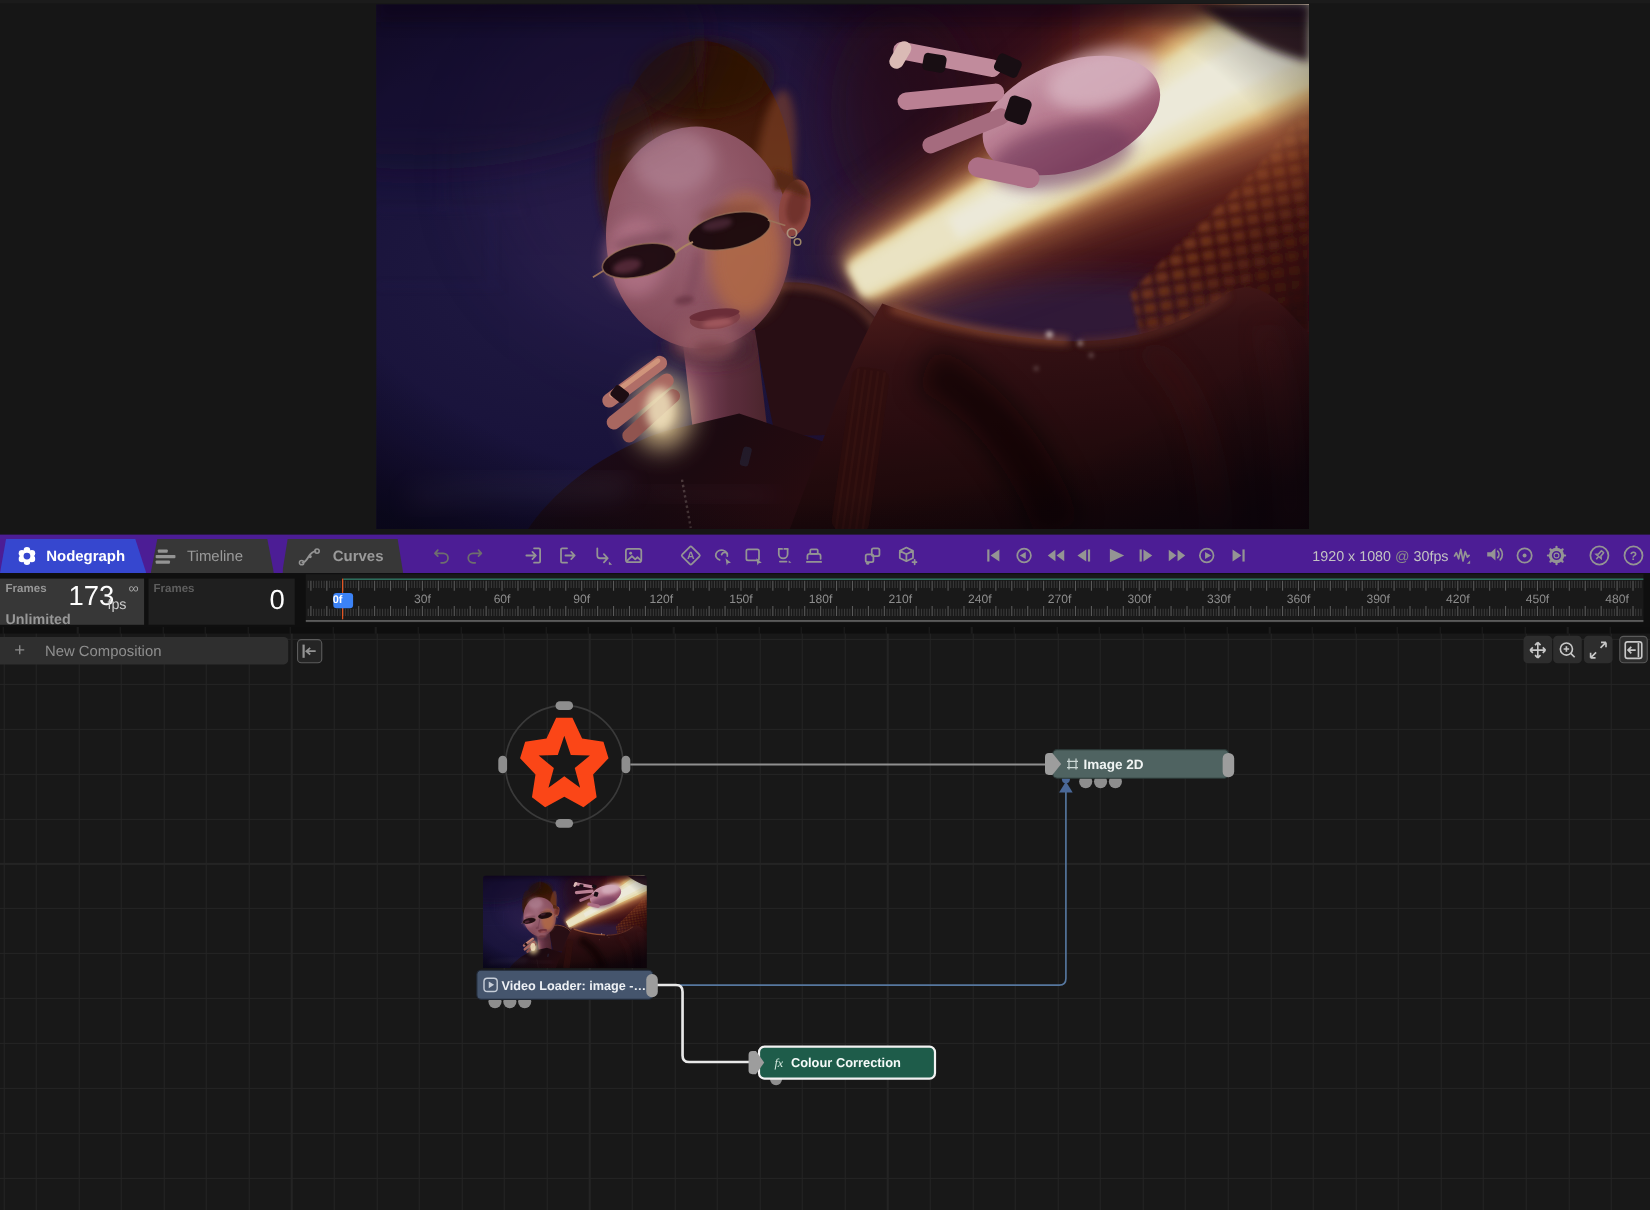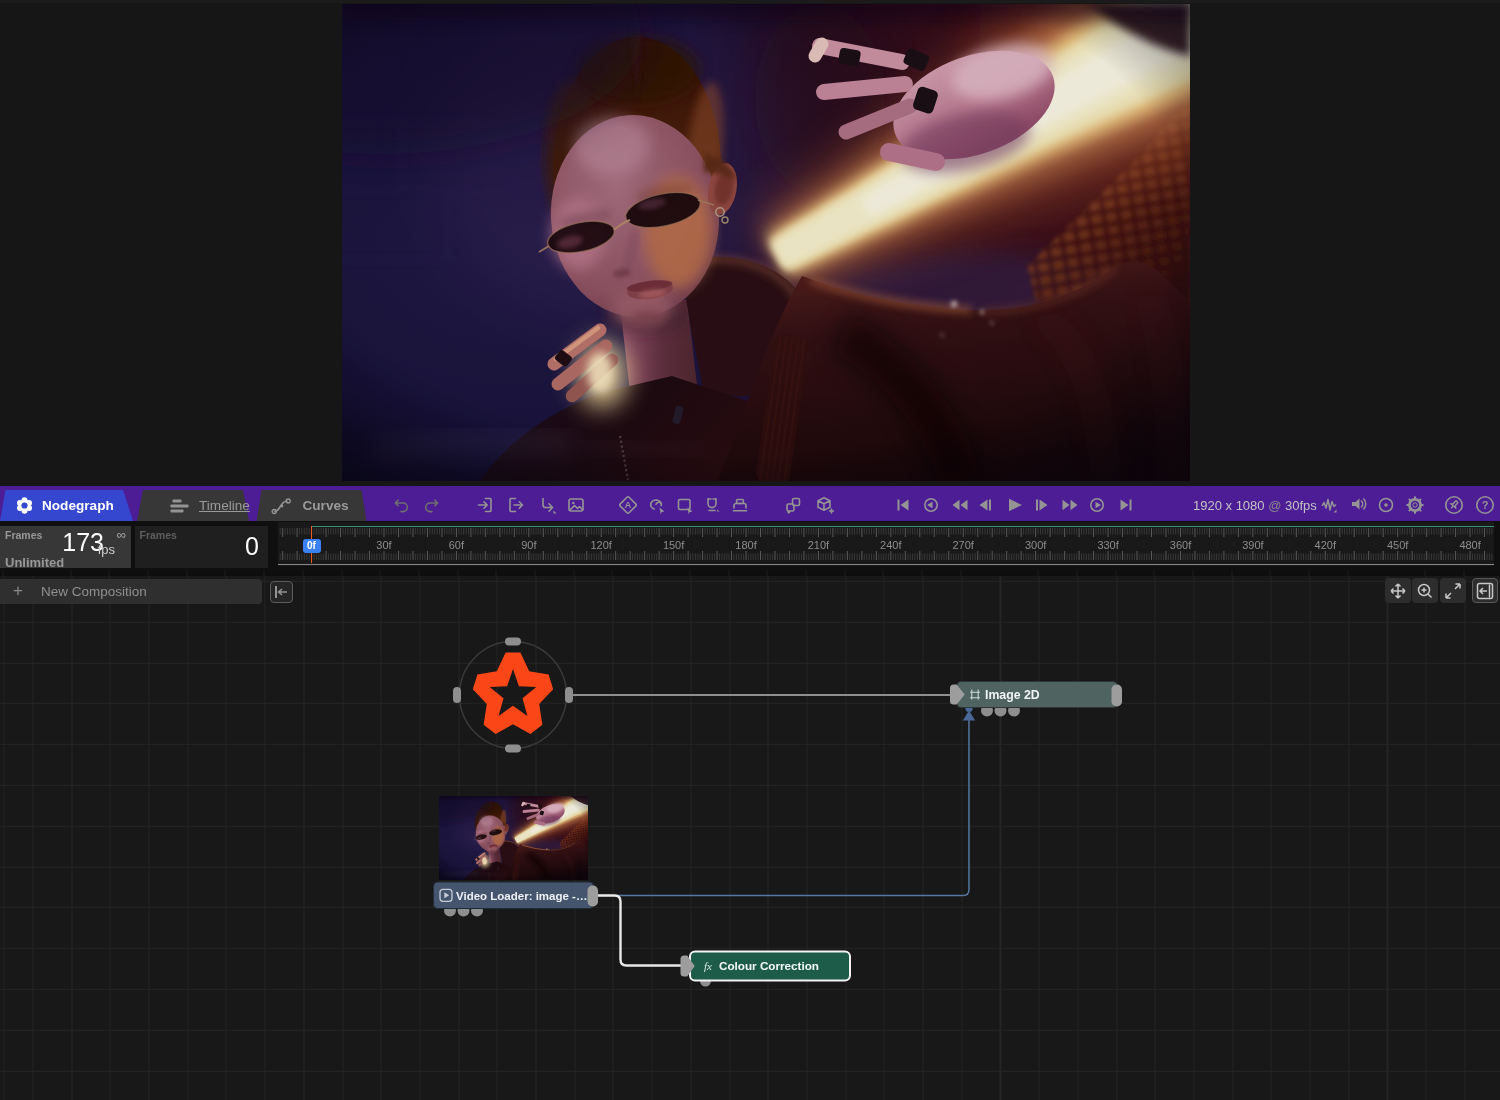--- a/index.html
+++ b/index.html
@@ -252,21 +252,21 @@
               <circle cx="5" cy="6.9" r="3"></circle>
               <circle cx="9.5" cy="9.5" r="4.6"></circle>
             </g>
             <circle cx="9.5" cy="9.5" r="3.1" fill="#3647cf"></circle>
           </svg>
           <span style="color:#fff;font-weight:bold;">Nodegraph</span>
         </div>
     </div>
     <div class="tab" id="tabTimeline" style="left:137px;width:112px;">
       <div class="tabshape" style="clip-path:polygon(6px 0, 106px 0, 112px 31px, 0 31px);"></div>
-      <div class="tablabel" style="left:32px;text-decoration:underline;">
+      <div class="tablabel" style="left:3px;">
           <svg width="22" height="16" viewBox="0 0 22 16" style="" xmlns="http://www.w3.org/2000/svg">
             <g fill="#949494">
               <rect x="3.5" y="1.5" width="9" height="3" rx="0.8"></rect>
               <rect x="1.5" y="6.5" width="18" height="3" rx="0.8"></rect>
               <rect x="1.5" y="11.5" width="13" height="3" rx="0.8"></rect>
             </g>
           </svg>
           <span>Timeline</span>
         </div>
     </div>
@@ -940,21 +940,21 @@
       <text x="757.7" y="26.5" font-family="Liberation Sans" font-size="11" fill="#8d8d8d" text-anchor="middle">300f</text>
       <text x="830.1" y="26.5" font-family="Liberation Sans" font-size="11" fill="#8d8d8d" text-anchor="middle">330f</text>
       <text x="902.5" y="26.5" font-family="Liberation Sans" font-size="11" fill="#8d8d8d" text-anchor="middle">360f</text>
       <text x="974.9" y="26.5" font-family="Liberation Sans" font-size="11" fill="#8d8d8d" text-anchor="middle">390f</text>
       <text x="1047.3" y="26.5" font-family="Liberation Sans" font-size="11" fill="#8d8d8d" text-anchor="middle">420f</text>
       <text x="1119.7" y="26.5" font-family="Liberation Sans" font-size="11" fill="#8d8d8d" text-anchor="middle">450f</text>
       <text x="1192.1" y="26.5" font-family="Liberation Sans" font-size="11" fill="#8d8d8d" text-anchor="middle">480f</text>
     </svg>
     <div class="abs" style="left:278px;top:563.8px;width:1216px;height:1.7px;background:#898989;"></div>
     <div class="abs" style="left:310.9px;top:526px;width:1.6px;height:37px;background:#f4571f;"></div>
-    <div class="abs" style="left:302.5px;top:538.5px;width:18px;height:14.5px;background:#3b82f6;border-radius:3px;color:#fff;font-size:10px;font-weight:bold;text-align:center;line-height:14.5px;">0f</div>
+    <div class="abs" style="left:302.5px;top:538.5px;width:18px;height:14.5px;background:#3b82f6;border-radius:3px;color:#fff;font-size:10px;font-weight:bold;line-height:14.5px;">0f</div>
 
   <div class="abs" id="canvas">
     <div id="grid"></div>
     <div style="position:absolute;left:0;top:0;width:1500px;height:6px;background:repeating-linear-gradient(to right, #0e0e0e 0 37.7px, #1c1c1c 37.7px 38.7px);background-position:32.5px 0;"></div>
   </div>
   <svg class="abs" style="left:0;top:0;" width="1500" height="1100" viewBox="0 0 1500 1100" xmlns="http://www.w3.org/2000/svg">
       <path d="M573,695 H952" stroke="#8f8f8f" stroke-width="2" fill="none"></path>
       <path d="M597,895.5 H963 Q969,895.5 969,889.5 V718" stroke="#56779f" stroke-width="1.5" fill="none"></path>
       <path d="M597,895.5 H614.5 Q620.5,895.5 620.5,901.5 V959.5 Q620.5,965.5 626.5,965.5 H682" stroke="#e8e8e8" stroke-width="2.4" fill="none"></path>
       <circle cx="513" cy="695" r="53.5" fill="none" stroke="#3a3a3a" stroke-width="1.5"></circle>

